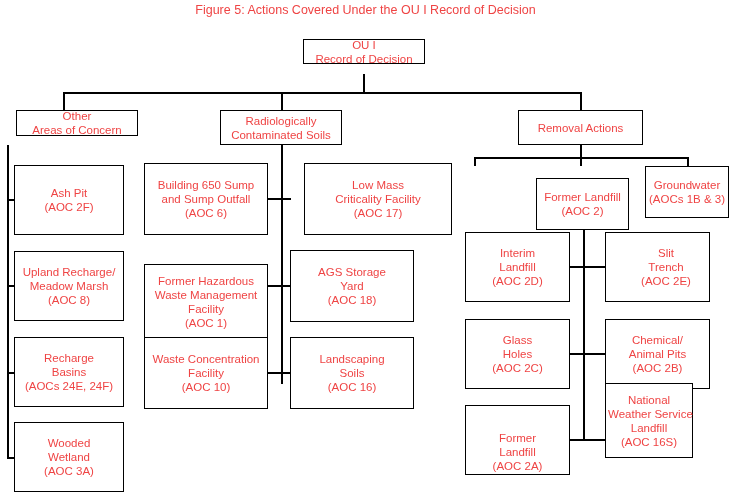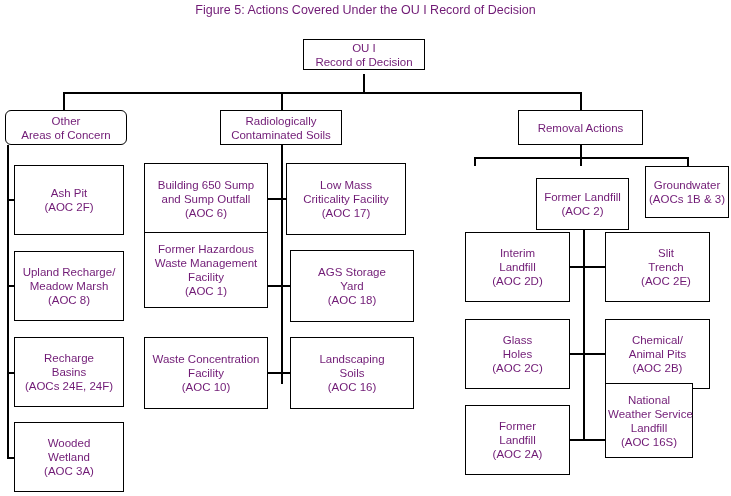--- a/index.html
+++ b/index.html
@@ -6,21 +6,21 @@
     margin: 0;
     padding: 0;
     background: #ffffff;
   }
   #canvas {
     position: relative;
     width: 731px;
     height: 496px;
     background: #ffffff;
     font-family: "Liberation Sans", sans-serif;
-    color: #701a75;
+    color: #ef4444;
     overflow: hidden;
   }
   .fig-title {
     position: absolute;
     left: 0;
     top: 2px;
     width: 731px;
     text-align: center;
     font-size: 12.5px;
     line-height: 16px;
@@ -94,28 +94,28 @@
   <div class="conn v" style="left:687px; top:157px; height:9px;"></div>
 
   <div class="conn v" style="left:583px; top:218px; height:222px;"></div>
   <div class="conn h" style="left:570px; top:266px; width:14px;"></div>
   <div class="conn h" style="left:583px; top:266px; width:22px;"></div>
   <div class="conn h" style="left:570px; top:353px; width:14px;"></div>
   <div class="conn h" style="left:583px; top:353px; width:22px;"></div>
   <div class="conn h" style="left:570px; top:439px; width:14px;"></div>
   <div class="conn h" style="left:583px; top:439px; width:22px;"></div>
 
-  <div class="node" style="left:303px; top:39px; width:122px; height:31px;">
+  <div class="node" style="left:303px; top:39px; width:122px; height:25px;">
     <span class="lines">
       <span>OU I</span>
       <span>Record of Decision</span>
     </span>
   </div>
 
-  <div class="node" style="left:5px; top:110px; width:122px; height:35px;border-radius:6px;">
+  <div class="node" style="left:16px; top:110px; width:122px; height:26px;">
     <span class="lines">
       <span>Other</span>
       <span>Areas of Concern</span>
     </span>
   </div>
 
   <div class="node" style="left:220px; top:110px; width:122px; height:35px;">
     <span class="lines">
       <span>Radiologically</span>
       <span>Contaminated Soils</span>
@@ -160,38 +160,38 @@
   </div>
 
   <div class="node" style="left:144px; top:163px; width:124px; height:72px;">
     <span class="lines">
       <span>Building 650 Sump</span>
       <span>and Sump Outfall</span>
       <span>(AOC 6)</span>
     </span>
   </div>
 
-  <div class="node" style="left:144px; top:232px; width:124px; height:76px;">
+  <div class="node" style="left:144px; top:264px; width:124px; height:76px;">
     <span class="lines">
       <span>Former Hazardous</span>
       <span>Waste Management</span>
       <span>Facility</span>
       <span>(AOC 1)</span>
     </span>
   </div>
 
   <div class="node" style="left:144px; top:337px; width:124px; height:72px;">
     <span class="lines">
       <span>Waste Concentration</span>
       <span>Facility</span>
       <span>(AOC 10)</span>
     </span>
   </div>
 
-  <div class="node" style="left:286px; top:163px; width:120px; height:72px;">
+  <div class="node" style="left:304px; top:163px; width:148px; height:72px;">
     <span class="lines">
       <span>Low Mass</span>
       <span>Criticality Facility</span>
       <span>(AOC 17)</span>
     </span>
   </div>
 
   <div class="node" style="left:290px; top:250px; width:124px; height:72px;">
     <span class="lines">
       <span>AGS Storage</span>
@@ -232,21 +232,21 @@
   </div>
 
   <div class="node" style="left:465px; top:319px; width:105px; height:70px;">
     <span class="lines">
       <span>Glass</span>
       <span>Holes</span>
       <span>(AOC 2C)</span>
     </span>
   </div>
 
-  <div class="node" style="left:465px; top:405px; width:105px; height:70px;">
+  <div class="node" style="left:465px; top:405px; width:105px; height:70px;align-items:flex-end;">
     <span class="lines">
       <span>Former</span>
       <span>Landfill</span>
       <span>(AOC 2A)</span>
     </span>
   </div>
 
   <div class="node" style="left:605px; top:232px; width:105px; height:70px;padding-left:19px;">
     <span class="lines">
       <span>Slit</span>

